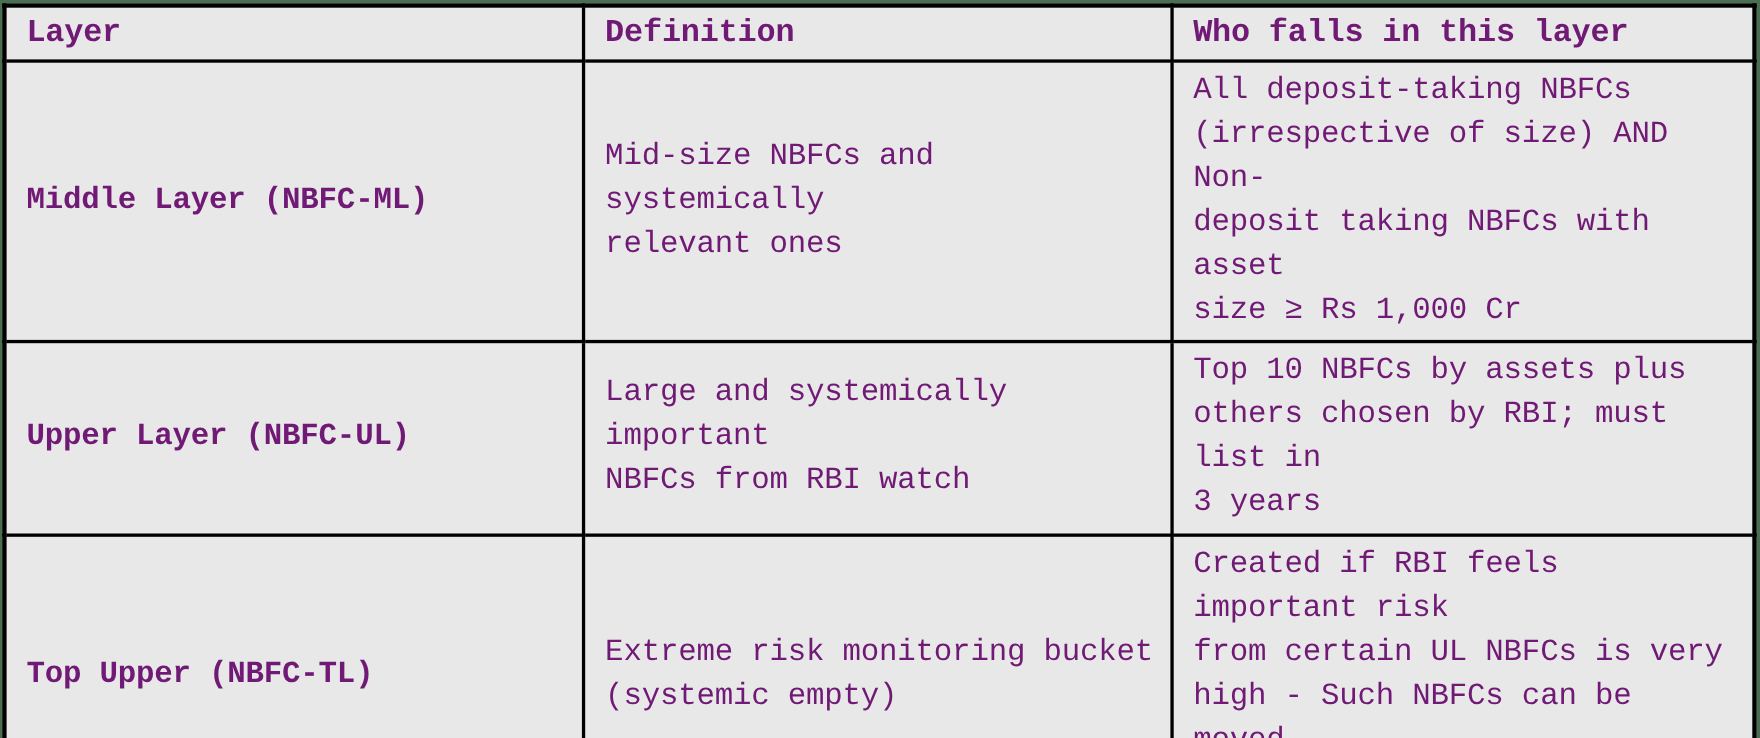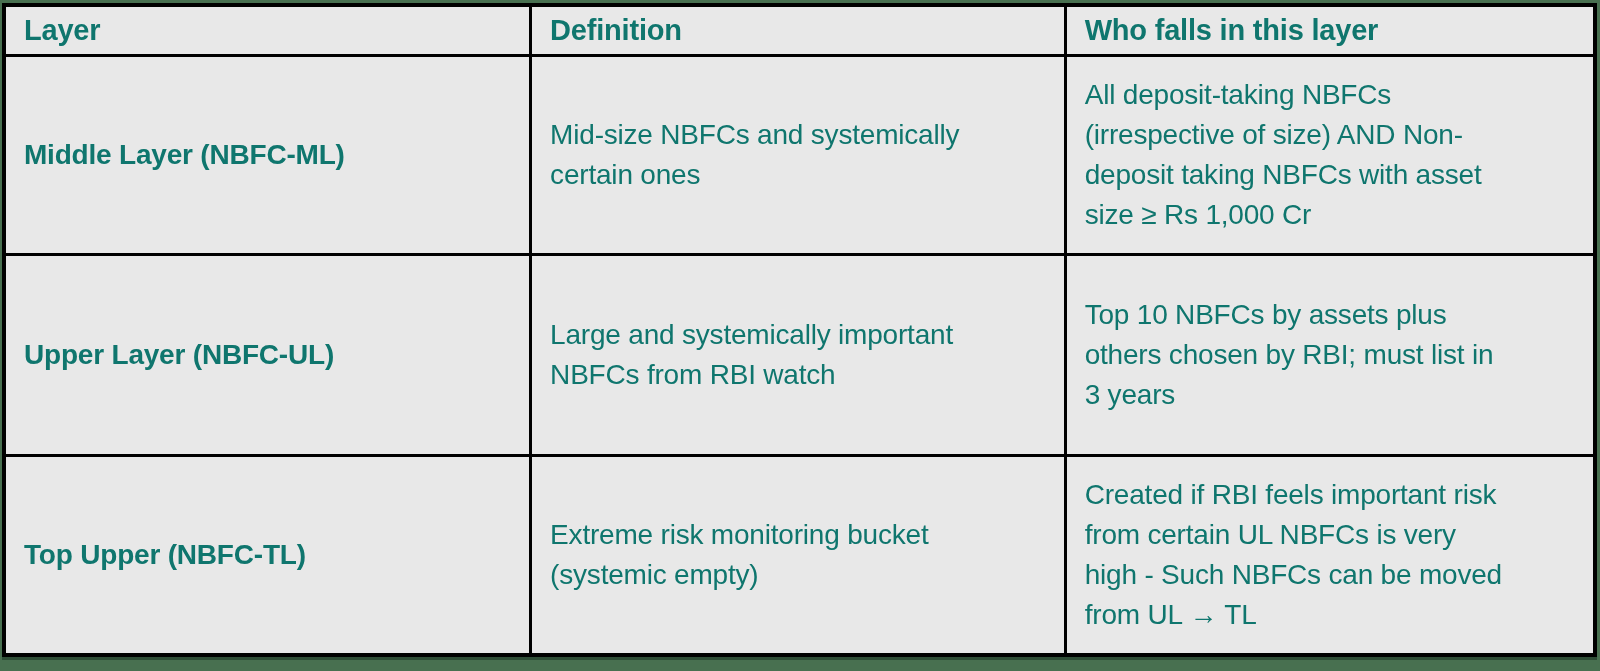--- a/index.html
+++ b/index.html
@@ -6,22 +6,22 @@
     margin: 0;
     padding: 0;
   }
   .page {
     width: 1600px;
     height: 671px;
     box-sizing: border-box;
     background: #487050;
     padding: 3px 3px 14px 2px;
     overflow: hidden;
-    font-family: Liberation Sans, sans-serif;
-    color: #0f766e;
+    font-family: Liberation Mono, monospace;
+    color: #701a75;
   }
   .table-frame {
     width: 100%;
     height: 100%;
     box-shadow: 0 3px 0 0 #2e4d36;
   }
   table.layers {
     width: 100%;
     height: 100%;
     border-collapse: collapse;
@@ -74,21 +74,21 @@
         <tr>
           <th>Layer</th>
           <th>Definition</th>
           <th>Who falls in this layer</th>
         </tr>
       </thead>
       <tbody>
         <tr>
           <td class="layer-cell">Middle Layer (NBFC-ML)</td>
           <td>Mid-size NBFCs and systemically
-certain ones</td>
+relevant ones</td>
           <td>All deposit-taking NBFCs
 (irrespective of size) AND Non-
 deposit taking NBFCs with asset
 size ≥ Rs 1,000 Cr</td>
         </tr>
         <tr>
           <td class="layer-cell">Upper Layer (NBFC-UL)</td>
           <td>Large and systemically important
 NBFCs from RBI watch</td>
           <td>Top 10 NBFCs by assets plus

